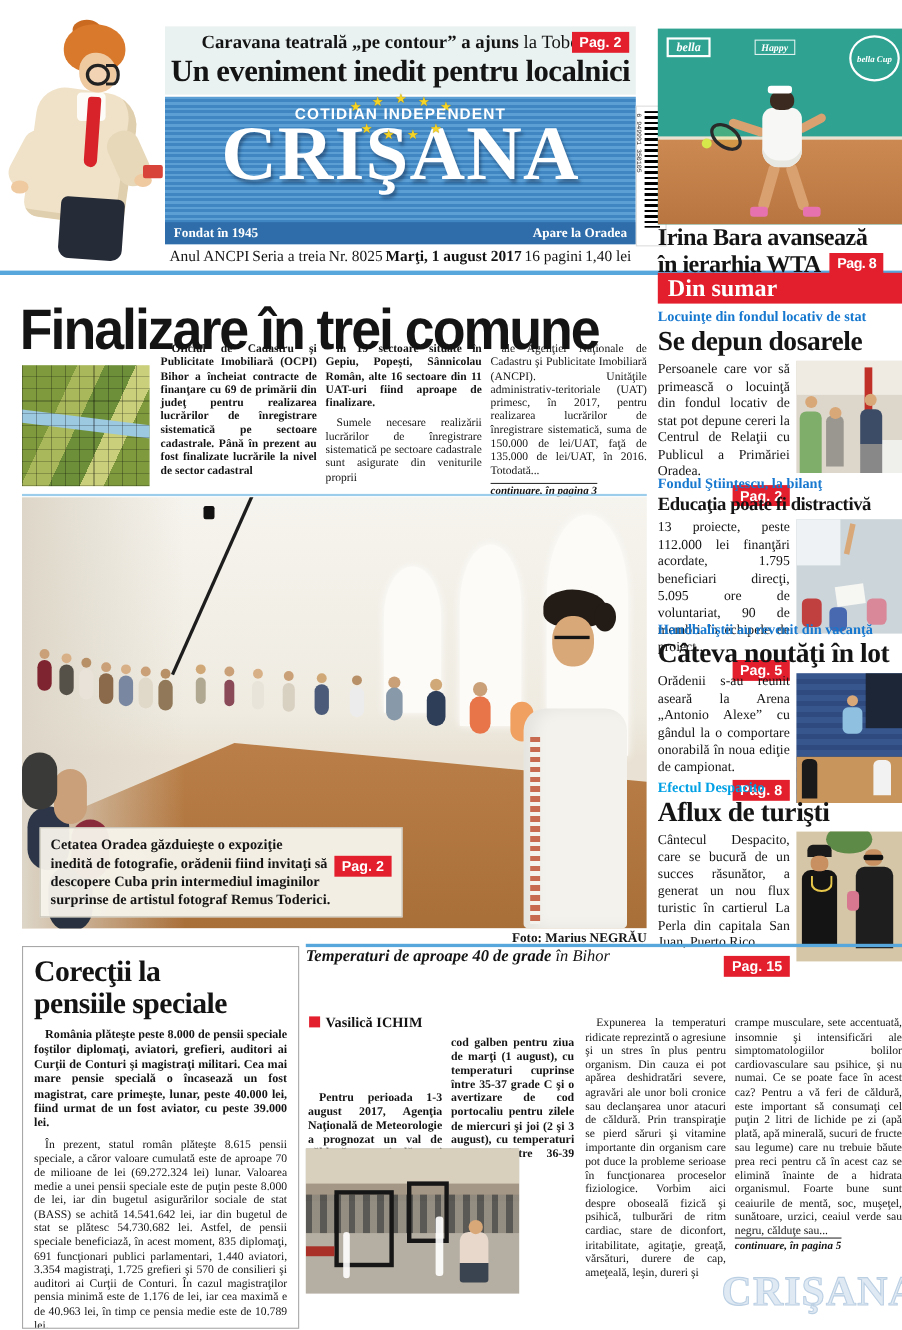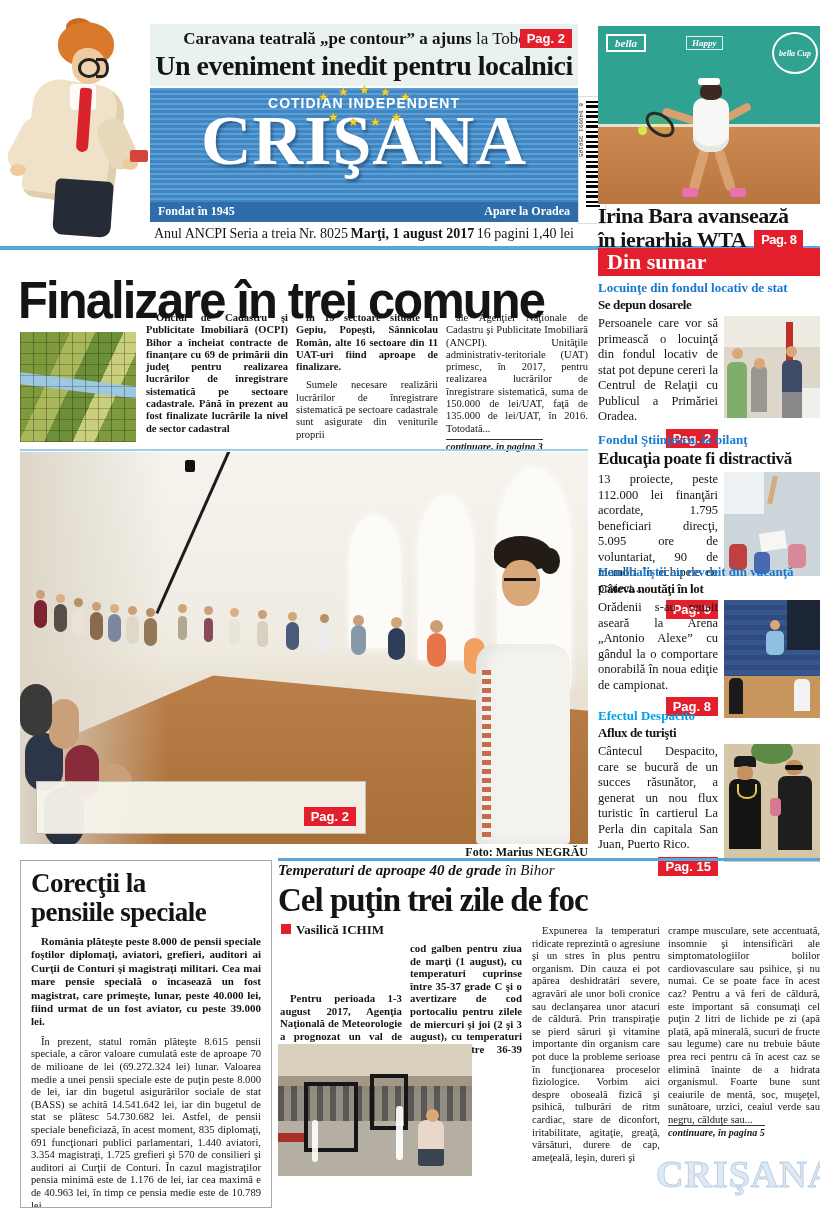--- a/index.html
+++ b/index.html
@@ -134,21 +134,21 @@
   .tp-leg.g2{left:122px;top:122px;transform:rotate(-18deg);}
   .tp-shoe{background:#e673b0;width:16px;height:9px;border-radius:3px;}
   .tp-shoe.s1{left:84px;top:162px;} .tp-shoe.s2{left:132px;top:162px;}
   #wta-title{left:598px;top:204px;width:222px;font-weight:bold;font-size:22px;line-height:24px;letter-spacing:-0.5px;}
   #wta-title .badge{margin-left:8px;vertical-align:3px;}
   #dinsumar{left:598px;top:248px;width:222px;height:28px;background:#e31e2d;color:#fff;
             font-weight:bold;font-size:22px;line-height:28px;padding-left:9px;box-sizing:border-box;}
   .sitem{left:598px;width:222px;}
   .sitem .kick{font-weight:bold;font-size:13px;color:#1778cf;margin-bottom:1px;}
   .sitem.cy .kick{color:#00a0e4;}
-  .sitem .ttl{font-weight:bold;font-size:13px;letter-spacing:-0.4px;margin-bottom:3px;}
+  .sitem .ttl{font-weight:bold;font-size:25px;letter-spacing:-0.4px;margin-bottom:3px;}
   .sitem .row{display:flex;}
   .sitem .txt{width:120px;font-size:12.5px;line-height:15.5px;}
   .sitem .txt .bb{text-align:right;margin-top:4px;}
   .sitem .ph{width:96px;margin-left:6px;position:relative;overflow:hidden;}
   #si1{top:280px;} #si2{top:432px;} #si3{top:564px;} #si4{top:708px;}
   #si2 .ttl{font-size:17px;}
   
   .ph{background:#ddd6cb;}
   .op-top{left:0;top:0;width:100%;height:30%;background:#efeae2;}
   .op-flag{left:62px;top:6px;width:7px;height:46px;background:#c03028;}
@@ -309,20 +309,21 @@
     <div class="man abs">
       <div class="man-shirt"></div>
       <div class="man-embroid"></div>
       <div class="man-hair"></div>
       <div class="man-hair2"></div>
       <div class="man-head"></div>
       <div class="man-glasses"></div>
     </div>
     <div id="caption" class="abs">
       <span class="badge" style="float:right;margin:18px 0 0 6px">Pag. 2</span>
+      <span>Cetatea Oradea găzduieşte o expoziţie inedită de fotografie, orădenii fiind invitaţi să descopere Cuba prin intermediul imaginilor surprinse de artistul fotograf Remus Toderici.</span>
     </div>
   </div>
   <div id="credit" class="abs">Foto: Marius NEGRĂU</div>
 
   <div id="tennis" class="abs">
     <div class="tp-bot abs"></div>
     <div class="tp-line abs"></div>
     <div class="tp-logo tp-l1 abs">bella</div>
     <div class="tp-logo tp-l2 abs">Happy</div>
     <div class="tp-logo tp-l3 abs">bella Cup</div>
@@ -432,21 +433,20 @@
   <div id="pensions" class="abs">
     <div class="ttl">
       <span>Corecţii la</span><br><span>pensiile speciale</span>
     </div>
     <div class="lead jus">România plăteşte peste 8.000 de pensii speciale foştilor diplomaţi, aviatori, grefieri, auditori ai Curţii de Conturi şi magistraţi militari. Cea mai mare pensie specială o încasează un fost magistrat, care primeşte, lunar, peste 40.000 lei, fiind urmat de un fost aviator, cu peste 39.000 lei.</div>
     <div class="body jus">În prezent, statul român plăteşte 8.615 pensii speciale, a căror valoare cumulată este de aproape 70 de milioane de lei (69.272.324 lei) lunar. Valoarea medie a unei pensii speciale este de puţin peste 8.000 de lei, iar din bugetul asigurărilor sociale de stat (BASS) se achită 14.541.642 lei, iar din bugetul de stat se plătesc 54.730.682 lei. Astfel, de pensii speciale beneficiază, în acest moment, 835 diplomaţi, 691 funcţionari publici parlamentari, 1.440 aviatori, 3.354 magistraţi, 1.725 grefieri şi 570 de consilieri şi auditori ai Curţii de Conturi. În cazul magistraţilor pensia minimă este de 1.176 de lei, iar cea maximă e de 40.963 lei, în timp ce pensia medie este de 10.789 lei.</div>
 
   </div>
 
   <div id="heat-kicker" class="abs"><b>Temperaturi de aproape 40 de grade</b><span> în Bihor</span></div>
-  <div id="heat-title" class="abs">Cel puţin trei zile de foc</div>
   <div id="byline" class="abs"><span class="sq"></span><span>Vasilică ICHIM</span></div>
 
   <div id="hc1" class="hcol b abs jus">
       <p>Pentru perioada 1-3 august 2017, Agenţia Naţională de Meteorologie a prognozat un val de căldură, caniculă şi disconfort termic accentuat, fiind emisă o atenţionare de</p>
     </div>
   <div id="hc2" class="hcol b abs jus">
       <p style="text-indent:0">cod galben pentru ziua de marţi (1 august), cu temperaturi cuprinse între 35-37 grade C şi o avertizare de cod portocaliu pentru zilele de miercuri şi joi (2 şi 3 august), cu temperaturi cuprinse între 36-39 grade C.</p>
     </div>
   <div id="hc3" class="hcol abs jus">
       <p>Expunerea la temperaturi ridicate reprezintă o agresiune şi un stres în plus pentru organism. Din cauza ei pot apărea deshidratări severe, agravări ale unor boli cronice sau declanşarea unor atacuri de căldură. Prin transpiraţie se pierd săruri şi vitamine importante din organism care pot duce la probleme serioase în funcţionarea proceselor fiziologice. Vorbim aici despre oboseală fizică şi psihică, tulburări de ritm cardiac, stare de diconfort, iritabilitate, agitaţie, greaţă, vărsături, durere de cap, ameţeală, leşin, dureri şi</p>

